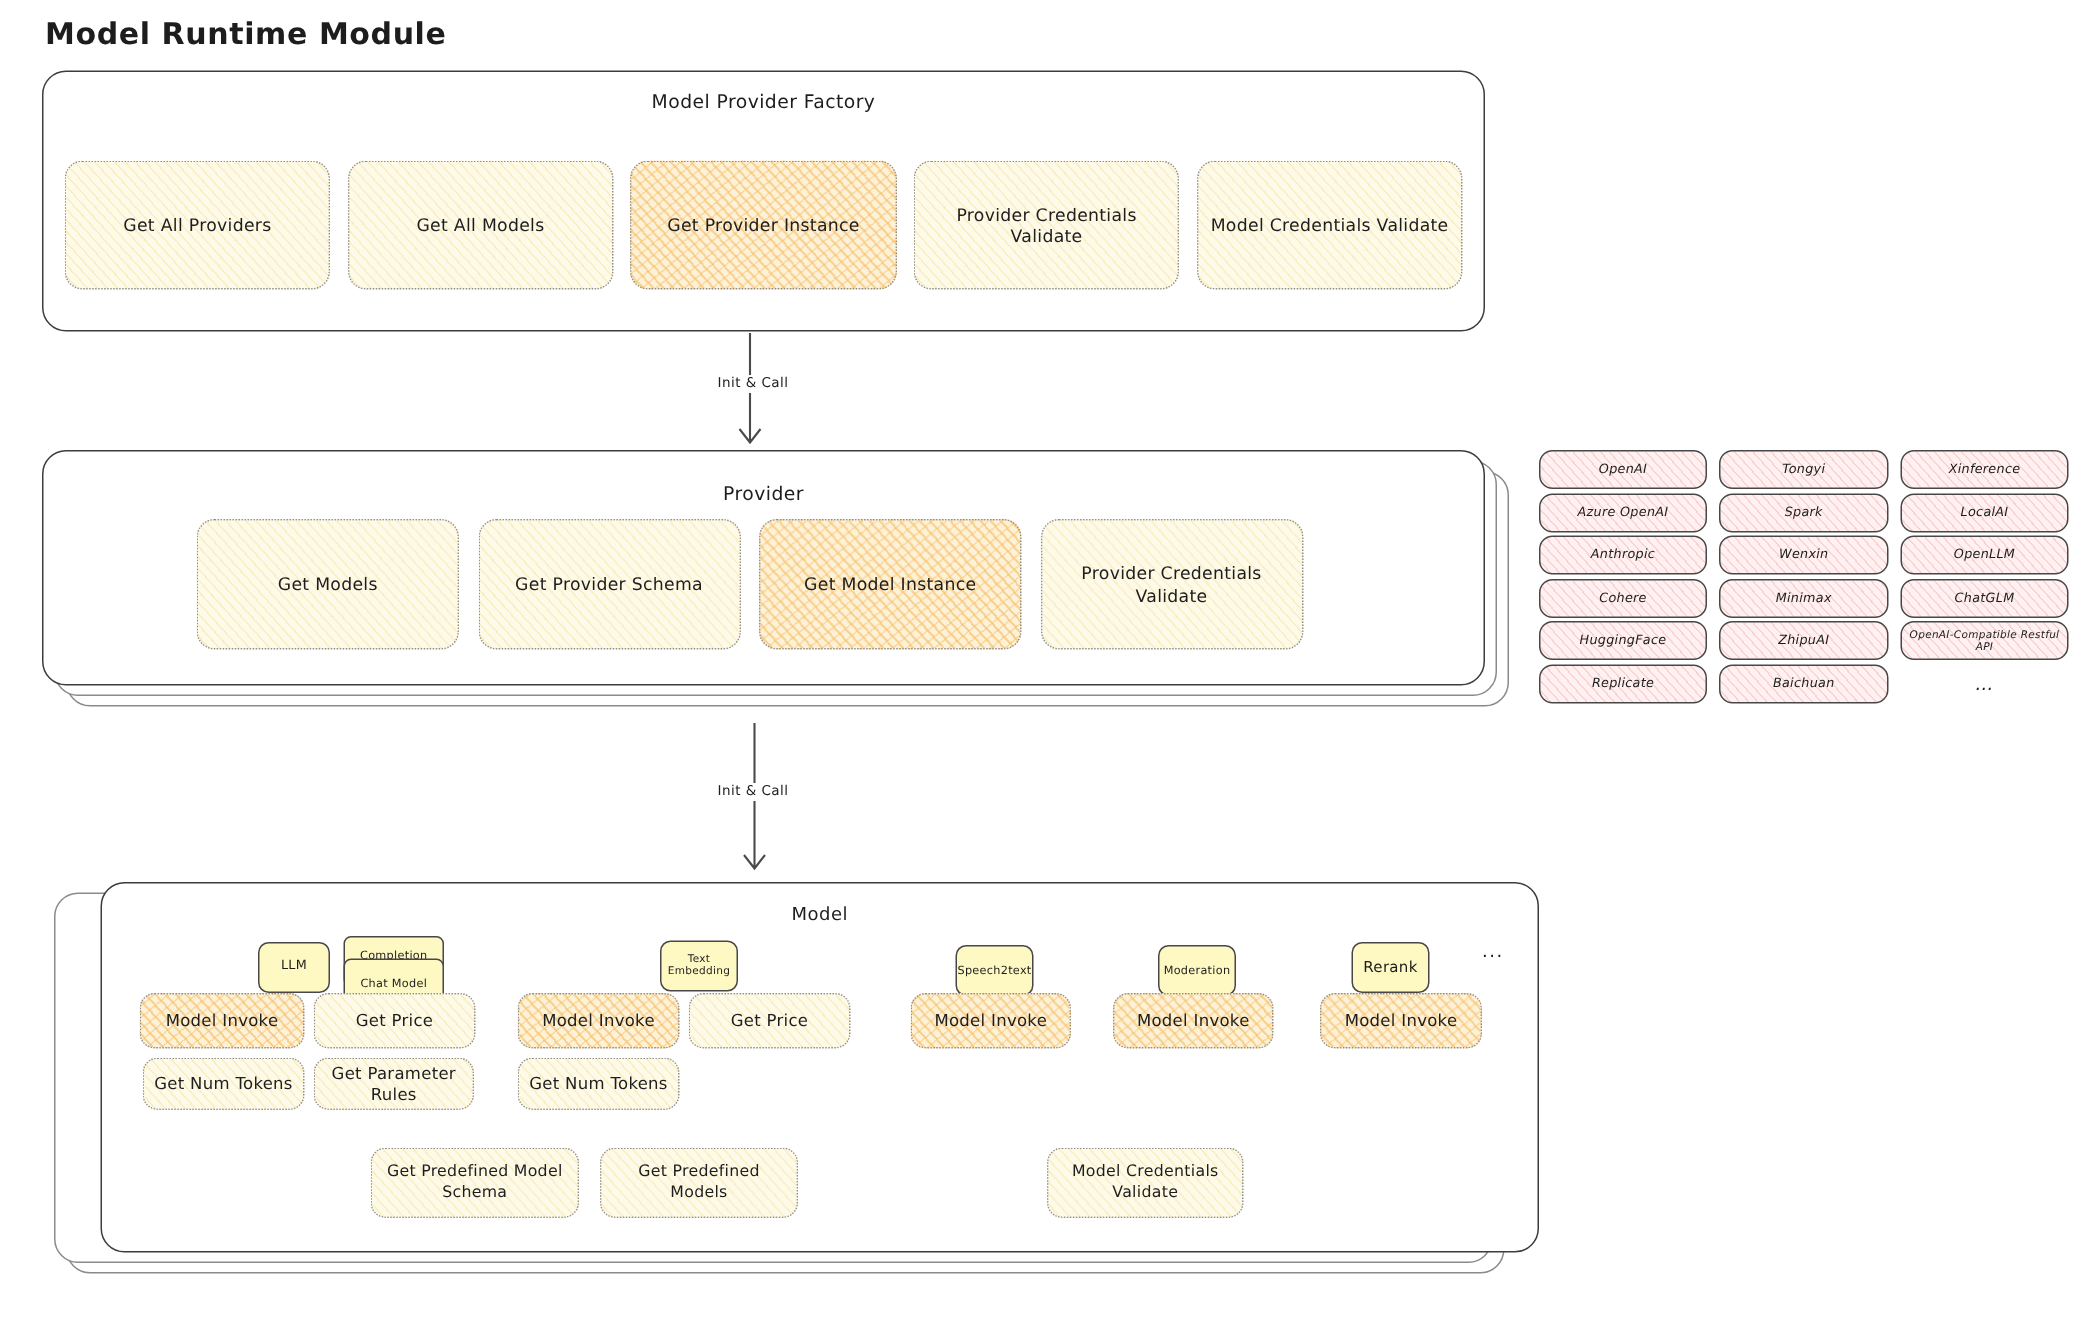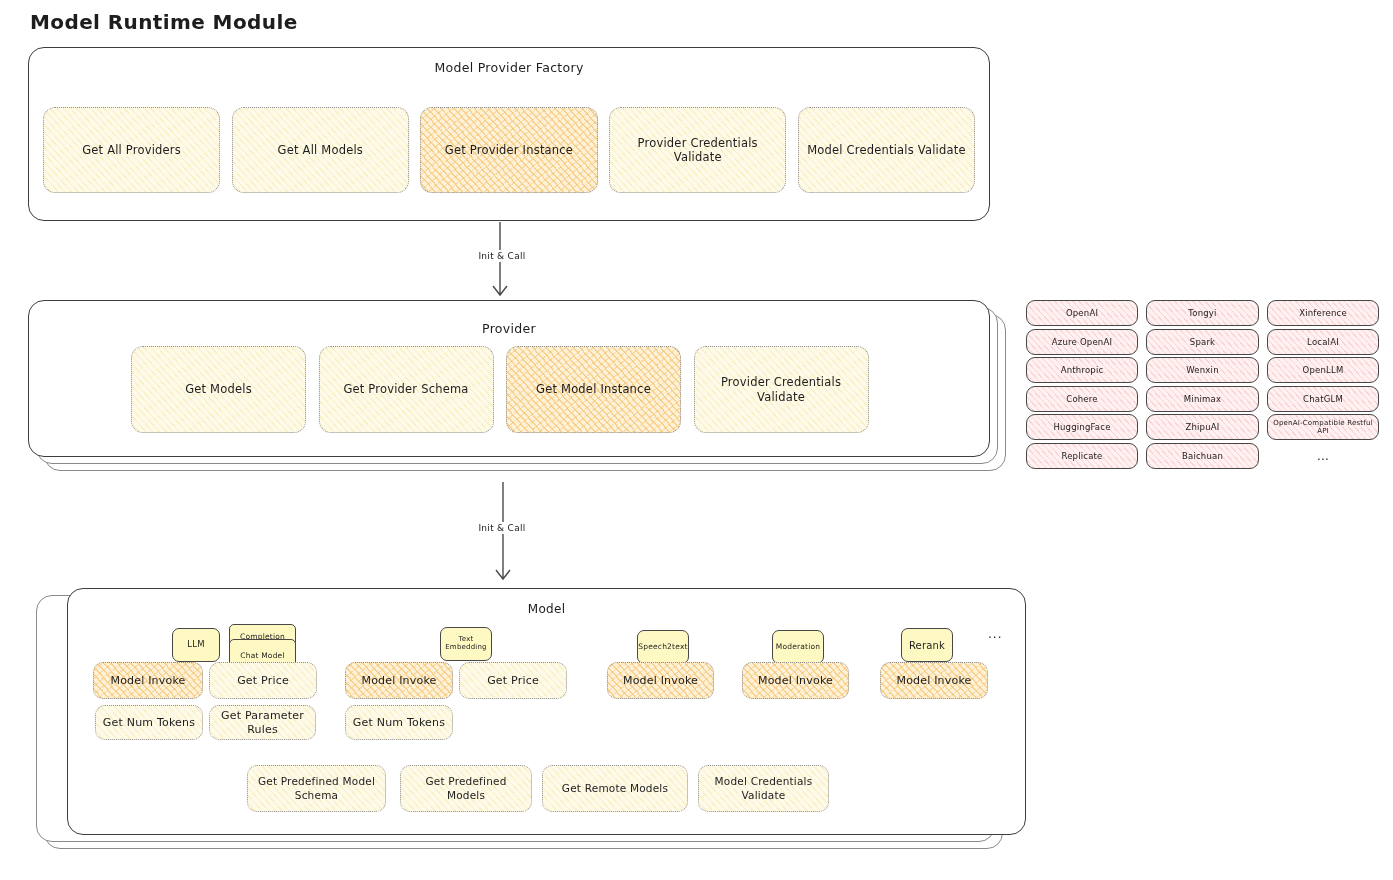--- a/index.html
+++ b/index.html
@@ -54,21 +54,21 @@
 
   
   .arrow-label{
     position:absolute;background:#ffffff;font-size:9px;text-align:center;
     letter-spacing:.3px;padding:1px 4px;
   }
 
   
   .chips{
     position:absolute;left:1026px;top:300px;
-    display:grid;grid-template-columns:112px 113px 112px;column-gap:8px;row-gap:2.5px;
+    display:grid;grid-template-columns:112px 113px 112px;column-gap:8px;row-gap:2.5px;font-style:italic;
   }
   .chip{
     height:26px;display:flex;align-items:center;justify-content:center;text-align:center;
     border:1.2px solid #474747;border-radius:9px;font-size:8.5px;letter-spacing:.2px;
     padding:0 3px;box-sizing:border-box;
   }
   .chip-small{font-size:7px;}
   .chip-none{border:none;background:none;font-size:12px;}
 
   
@@ -172,18 +172,17 @@
       <div class="node model-node fill-orange" style="left:539px;top:73px;width:107px;height:37px;">Model Invoke</div>
       <div class="node model-node fill-orange" style="left:674px;top:73px;width:107px;height:37px;">Model Invoke</div>
       <div class="node model-node fill-orange" style="left:812px;top:73px;width:108px;height:37px;">Model Invoke</div>
 
       <div class="node model-node fill-yellow" style="left:27px;top:116px;width:108px;height:35px;">Get Num Tokens</div>
       <div class="node model-node fill-yellow" style="left:141px;top:116px;width:107px;height:35px;">Get Parameter Rules</div>
       <div class="node model-node fill-yellow" style="left:277px;top:116px;width:108px;height:35px;">Get Num Tokens</div>
 
       <div class="node model-node model-node-sm fill-yellow" style="left:179px;top:176px;width:139px;height:47px;">Get Predefined Model Schema</div>
       <div class="node model-node model-node-sm fill-yellow" style="left:332px;top:176px;width:132px;height:47px;">Get Predefined Models</div>
-      <div class="node model-node model-node-sm fill-yellow" style="left:474px;top:176px;width:146px;height:47px;">Get Remote Models</div>
       <div class="node model-node model-node-sm fill-yellow" style="left:630px;top:176px;width:131px;height:47px;">Model Credentials Validate</div>
     </div>
   </div>
 
 </div>
 
 </body></html>

